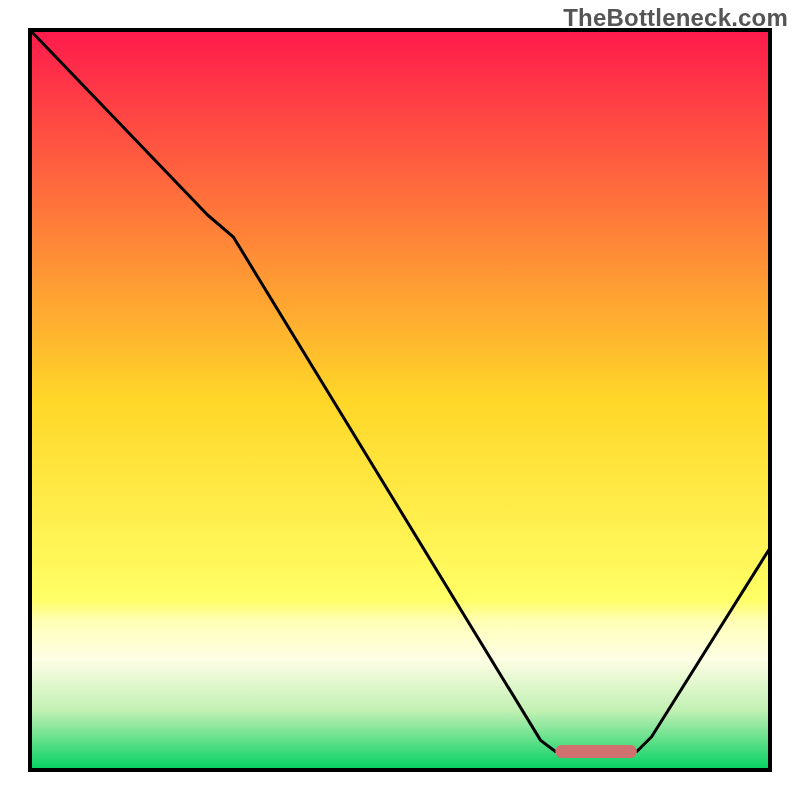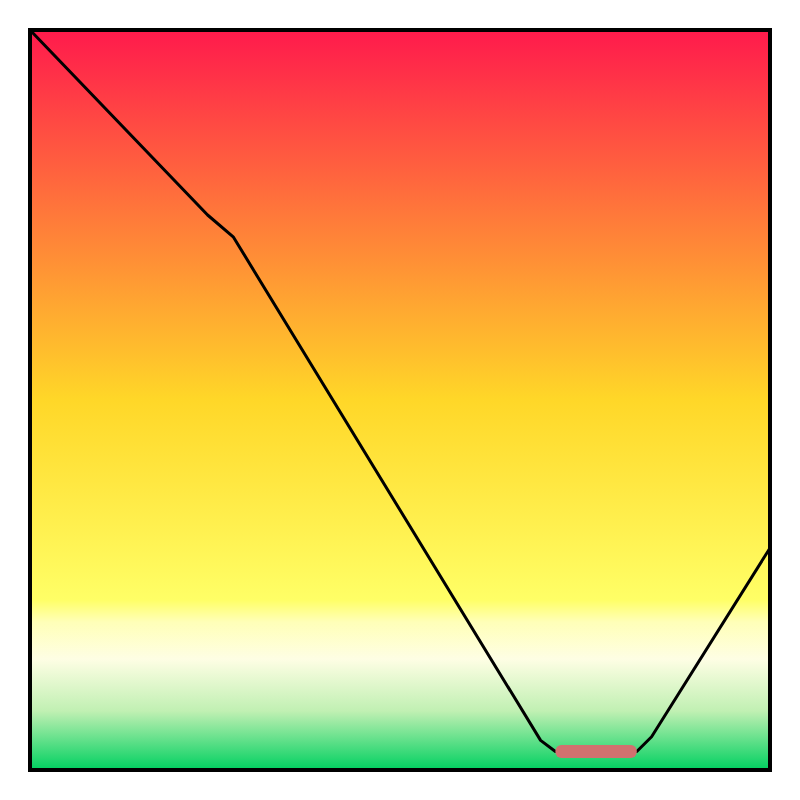--- a/index.html
+++ b/index.html
@@ -25,20 +25,21 @@
     letter-spacing: 0.2px;
   }
   svg {
     display: block;
   }
 </style>
 </head>
 <body>
 
 <div class="frame">
+  <div class="watermark">TheBottleneck.com</div>
 
   <svg width="800" height="800" viewBox="0 0 800 800">
     <defs>
       <linearGradient id="bg-grad" x1="0" y1="0" x2="0" y2="1">
       <stop offset="0%" stop-color="#ff1a4c"></stop>
           <stop offset="50%" stop-color="#ffd728"></stop>
           <stop offset="77%" stop-color="#ffff66"></stop>
           <stop offset="80%" stop-color="#ffffb8"></stop>
           <stop offset="85%" stop-color="#fefee4"></stop>
           <stop offset="92%" stop-color="#c1f0b3"></stop>

